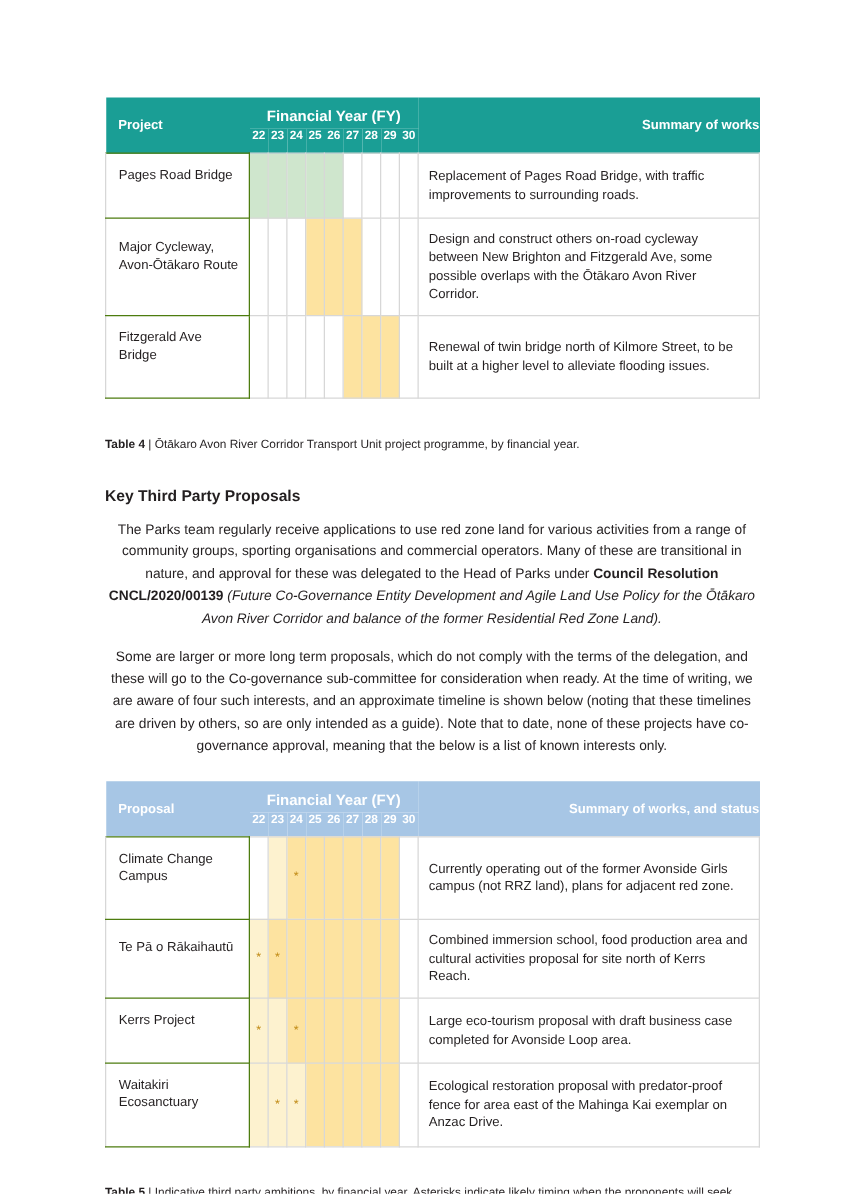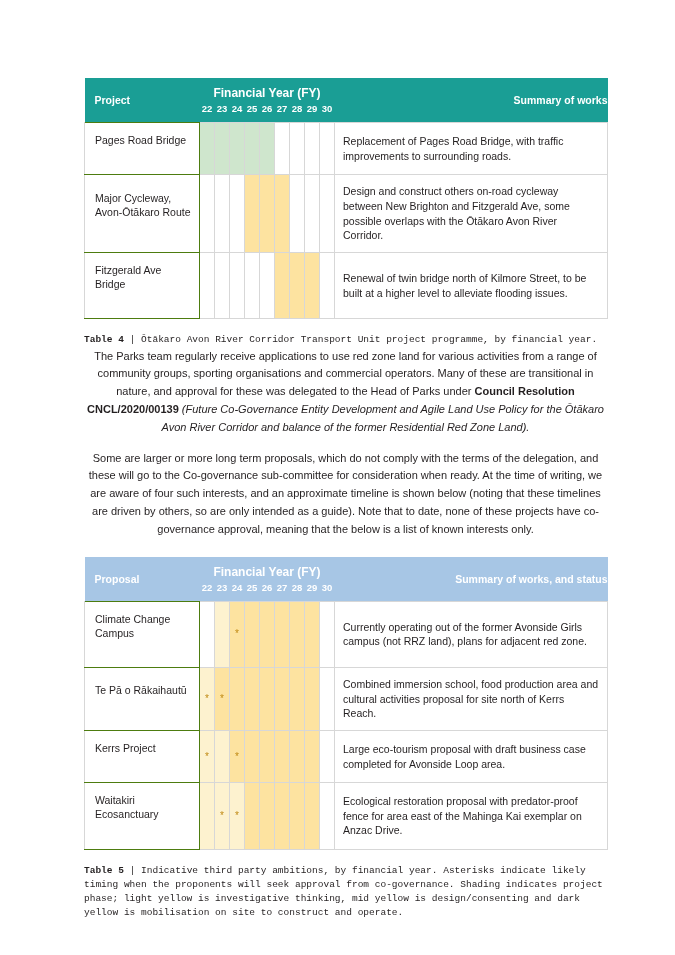--- a/index.html
+++ b/index.html
@@ -87,24 +87,23 @@
     line-height: 1;
   }
   .sh-green { background: #cfe6cd; }
   .sh-light { background: #fdf2cf; }
   .sh-mid   { background: #fde3a0; }
   .sh-none  { background: #ffffff; }
 
   .caption {
     font-size: 9.5px;
     line-height: 1.5;
-    margin-top: 14px;
+    margin-top: 30px;
     color: #231f20;
     width: 523px;
-    font-family: Liberation Mono, monospace;
   }
   .caption b { font-weight: bold; }
 
   h2.section {
     font-size: 12.5px;
     font-weight: bold;
     margin: 26px 0 12px 0;
     color: #231f20;
   }
   p.body {
@@ -197,20 +196,21 @@
         <td class="cell-sum">Renewal of twin bridge north of Kilmore Street, to be built at a higher level to alleviate flooding issues.</td>
       </tr>
     </tbody>
   </table>
 
   <div class="caption">
     <b>Table 4</b>
     <span>| Ōtākaro Avon River Corridor Transport Unit project programme, by financial year.</span>
   </div>
 
+  <h2 class="section">Key Third Party Proposals</h2>
 
   <p class="body">
     <span>The Parks team regularly receive applications to use red zone land for various activities from a range of community groups, sporting organisations and commercial operators.  Many of these are transitional in nature, and approval for these was delegated to the Head of Parks under </span><b>Council Resolution CNCL/2020/00139</b><i> (Future Co-Governance Entity Development and Agile Land Use Policy for the Ōtākaro Avon River Corridor and balance of the former Residential Red Zone Land).</i>
   </p>
 
   <p class="body">Some are larger or more long term proposals, which do not comply with the terms of the delegation, and these will go to the Co-governance sub-committee for consideration when ready.  At the time of writing, we are aware of four such interests, and an approximate timeline is shown below (noting that these timelines are driven by others, so are only intended as a guide).  Note that to date, none of these projects have co-governance approval, meaning that the below is a list of known interests only.</p>
 
   <div class="tbl2-wrap">
   <table>
     <colgroup>

